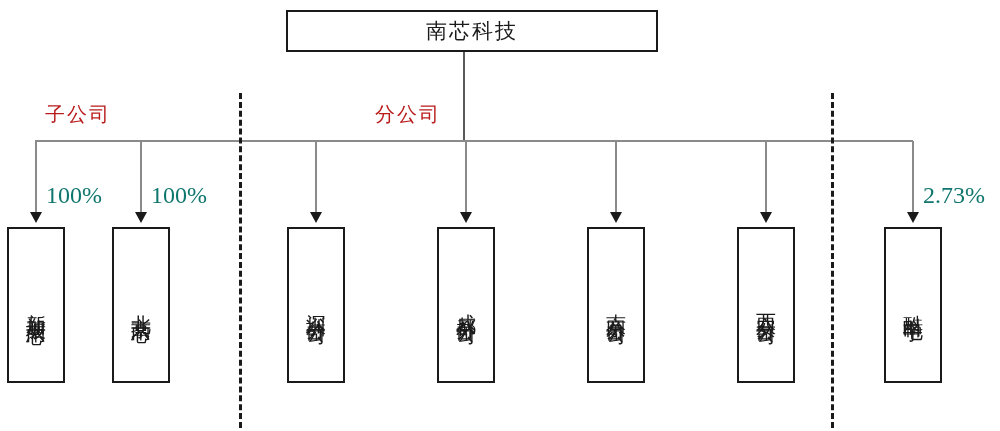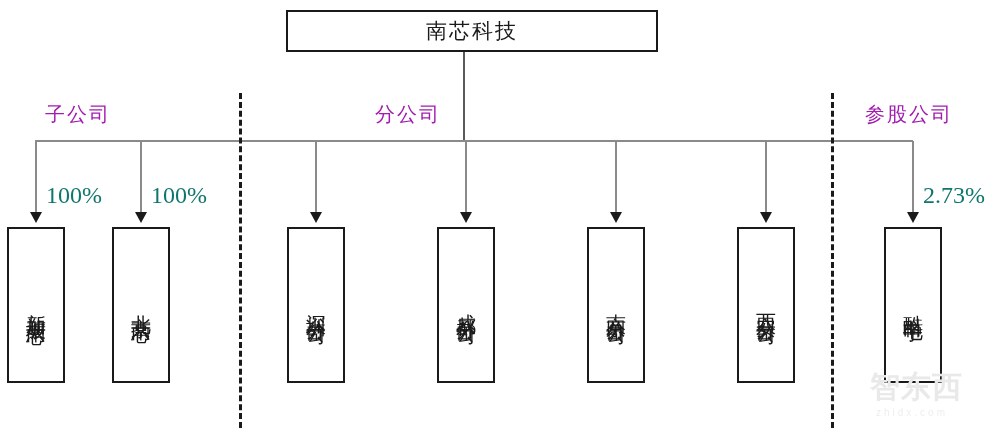--- a/index.html
+++ b/index.html
@@ -77,21 +77,21 @@
     top: 93px;
     width: 0;
     height: 335px;
     border-left: 3px dashed #1a1a1a;
   }
 
   
   .section-label {
     position: absolute;
     font-size: 20px;
-    color: #a21caf;
+    color: #b91c1c;
     letter-spacing: 2px;
     white-space: nowrap;
     line-height: 1;
   }
 
   
   .pct-label {
     position: absolute;
     font-size: 24px;
     color: #0f766e;
@@ -164,21 +164,20 @@
 
   <div class="line-v-root"></div>
 
   <div class="bus-line"></div>
 
   <div class="divider" style="left:239px;"></div>
   <div class="divider" style="left:831px;"></div>
 
   <div class="section-label" style="left:45px; top:104px;">子公司</div>
   <div class="section-label" style="left:362px; top:104px;margin-left:13px;">分公司</div>
-  <div class="section-label" style="left:865px; top:104px;">参股公司</div>
 
   <div class="drop" style="left:35px;"></div>
   <div class="arrow" style="left:30px;"></div>
   <div class="drop" style="left:140px;"></div>
   <div class="arrow" style="left:135px;"></div>
   <div class="drop" style="left:315px;"></div>
   <div class="arrow" style="left:310px;"></div>
   <div class="drop" style="left:465px;"></div>
   <div class="arrow" style="left:460px;"></div>
   <div class="drop" style="left:615px;"></div>
@@ -207,18 +206,14 @@
   <div class="leaf-box" style="left:587px; width:58px;">
     <span class="leaf-label">南京分公司</span>
   </div>
   <div class="leaf-box" style="left:737px; width:58px;">
     <span class="leaf-label">西安分公司</span>
   </div>
   <div class="leaf-box" style="left:884px; width:58px;">
     <span class="leaf-label">酷科电子</span>
   </div>
 
-  <div class="watermark">
-    <div class="wm-logo">智东西</div>
-    <div class="wm-url">zhidx.com</div>
-  </div>
 
 </div>
 
 </body></html>

